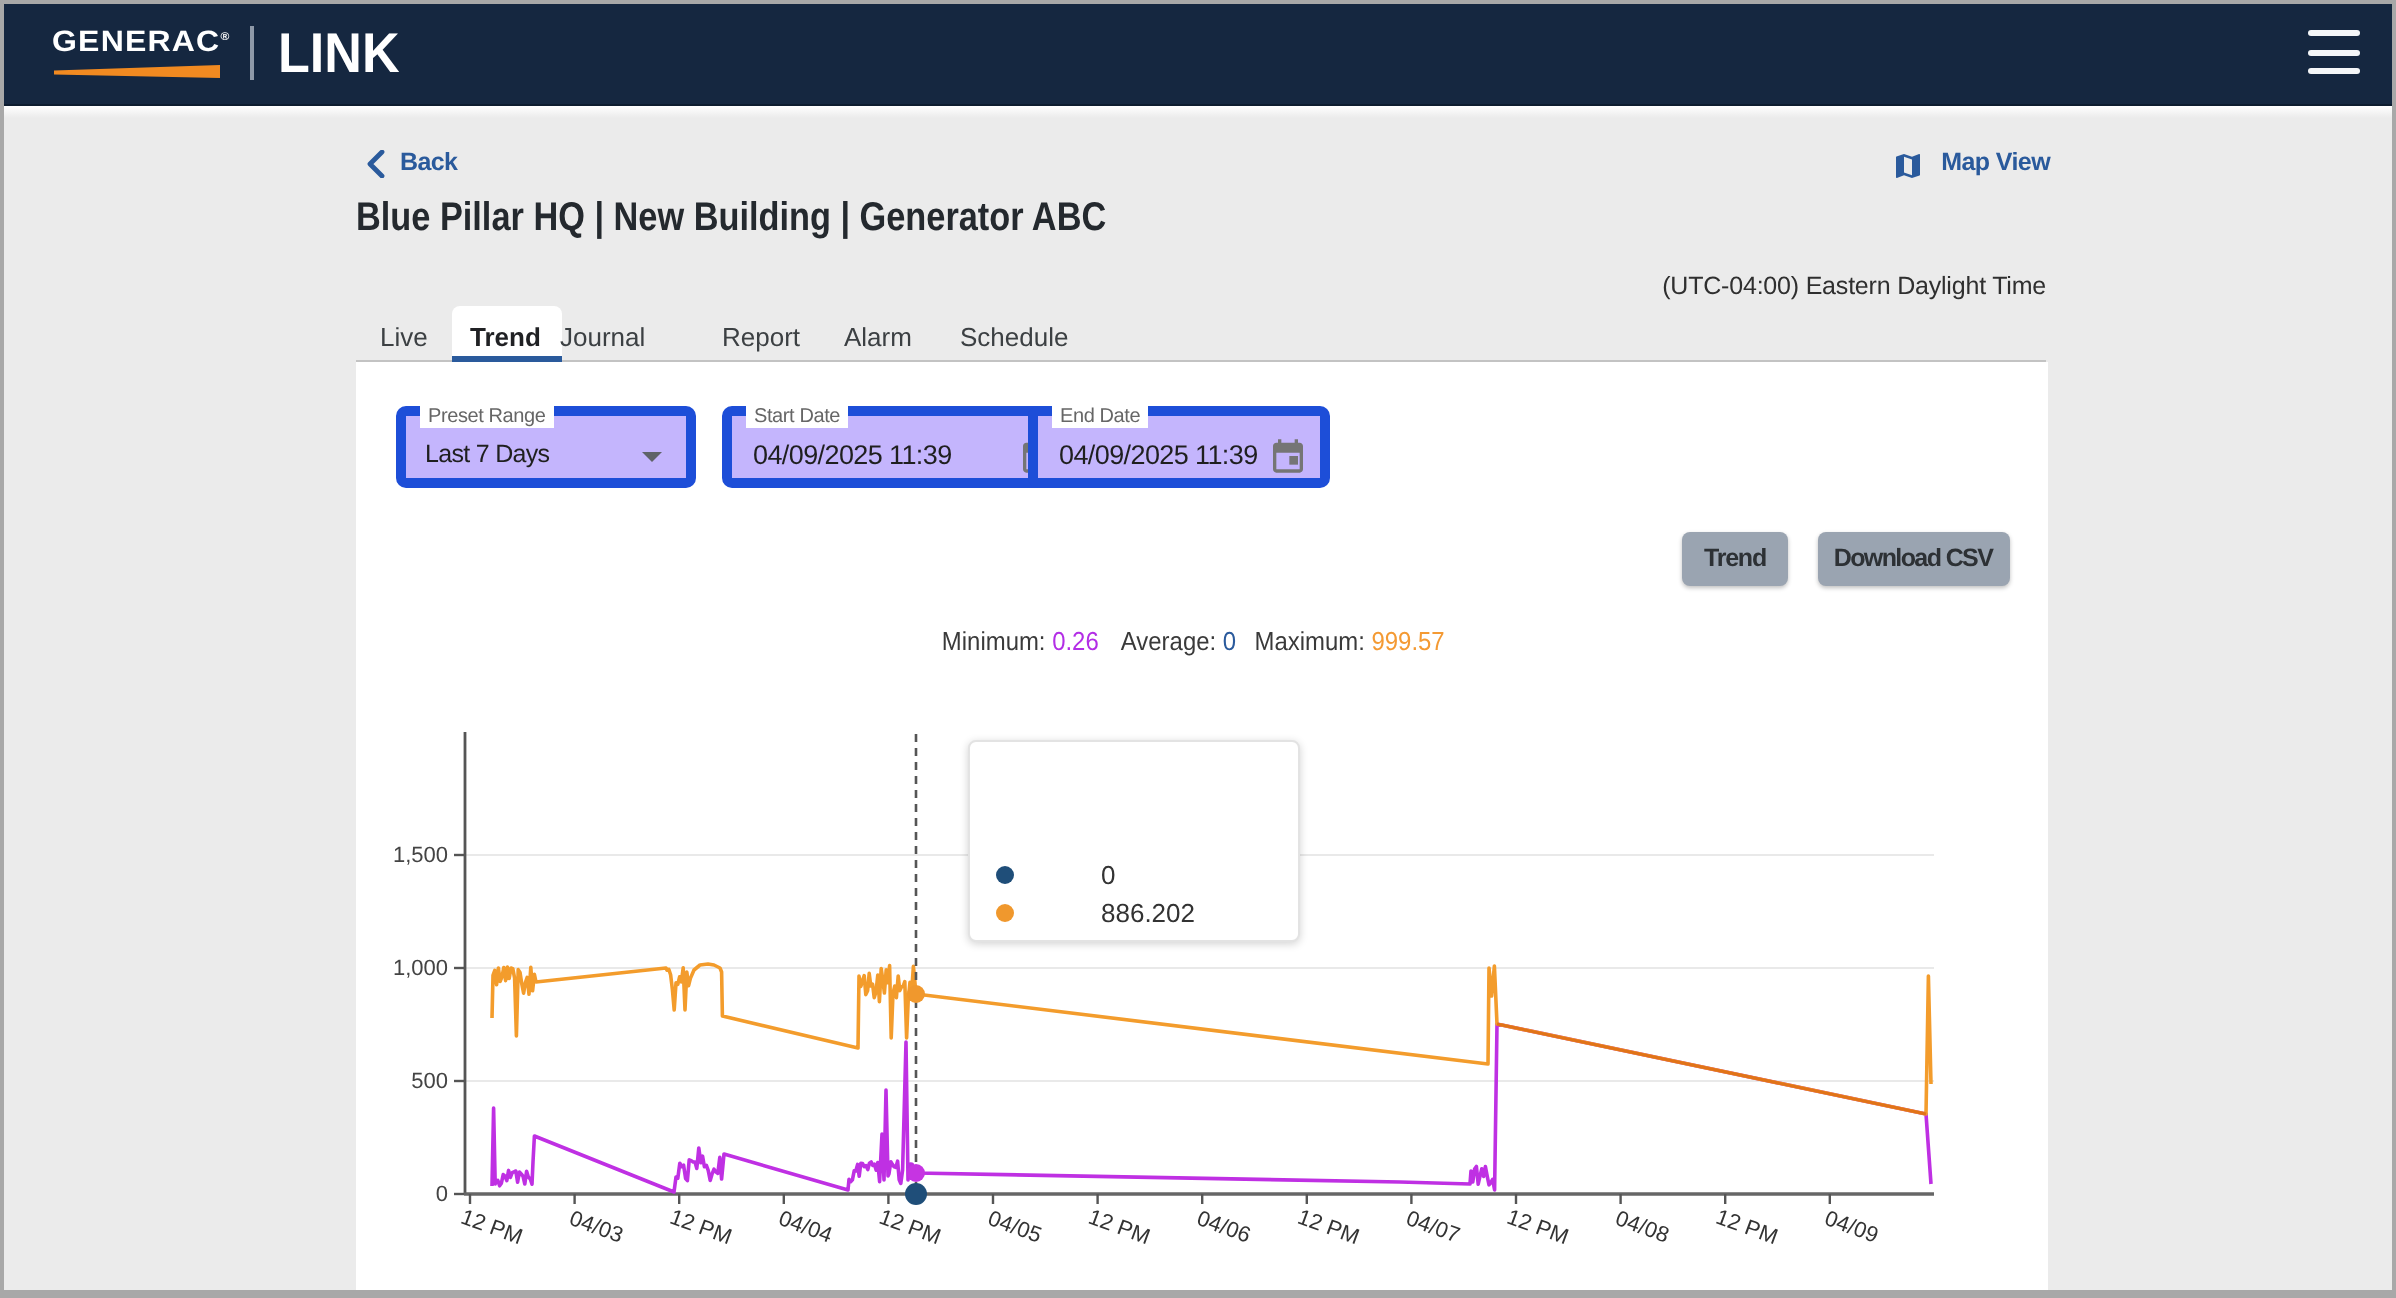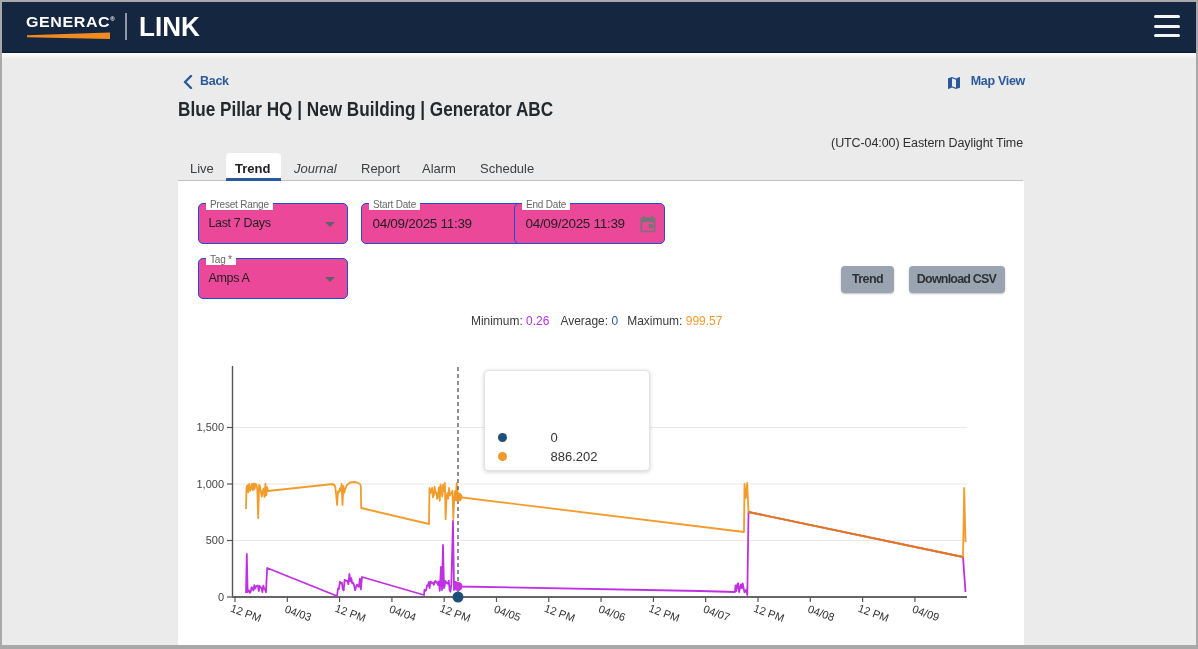--- a/index.html
+++ b/index.html
@@ -23,21 +23,21 @@
 .mapicon { position:absolute; left:944px; top:73px; }
 .title { position:absolute; left:176px; top:96px; color:#24292e; font-size:20px; font-weight:bold; transform:scaleX(0.858); transform-origin:left center; white-space:nowrap; }
 .tz { position:absolute; left:0; top:134px; width:1021px; text-align:right; color:#2f2f2f; font-size:12.5px; letter-spacing:-0.1px; }
 .tabs { position:absolute; left:0px; top:150px; width:1021px; height:29px; }
 .tab { position:absolute; top:9px; font-size:13px; color:#3c4043; }
 .tabline { position:absolute; left:176px; top:177.5px; width:845px; height:1px; background:#c3c3c3; }
 .tabactive-bg { position:absolute; left:224px; top:150.5px; width:55px; height:27px; background:#fff; border-radius:4px 4px 0 0; }
 .tabactive-ul { position:absolute; left:224px; top:176px; width:55px; height:2.5px; background:#2a5a9c; }
 .card { position:absolute; left:176px; top:179px; width:846px; height:464px; background:#fff; }
 
-.field { position:absolute; border:1px solid #1d4ed8; border-radius:5px; background:#ec4899; }
+.field { position:absolute; border:5px solid #1d4ed8; border-radius:5px; background:#c4b5fd; }
 .flabel { position:absolute; top:-5.5px; left:7px; background:#fff; padding:0 4px; font-size:10px; color:#666; letter-spacing:-0.2px; white-space:nowrap; }
 .fvalue { position:absolute; left:9.5px; top:12px; font-size:12.5px; color:#1f1f1f; letter-spacing:-0.35px; white-space:nowrap; }
 .farrow { position:absolute; right:12px; top:18px; width:0; height:0; border-left:5px solid transparent; border-right:5px solid transparent; border-top:5px solid #5f6368; }
 .calicon { position:absolute; right:6.5px; top:10px; }
 
 .btn { position:absolute; background:#9aa4b1; color:#2d3135; font-weight:bold; font-size:12.5px; letter-spacing:-0.6px; text-align:center; border-radius:4px; height:27px; line-height:27px; white-space:nowrap; box-shadow:0 1px 2px rgba(0,0,0,0.25); }
 
 .stats { position:absolute; left:172px; top:310.5px; width:846px; text-align:center; font-size:13px; color:#3a3a3a; }
 .statsin { display:inline-block; transform:scaleX(0.92); transform-origin:center; white-space:nowrap; }
 .statmin { color:#b32ee6; }
@@ -82,21 +82,21 @@
 
   <div class="title">Blue Pillar HQ | New Building | Generator ABC</div>
   <div class="tz">(UTC-04:00) Eastern Daylight Time</div>
 
   <div class="tabactive-bg"></div>
   <div class="tabline"></div>
   <div class="tabactive-ul"></div>
   <div class="tabs">
     <div class="tab" style="left:188px;">Live</div>
     <div class="tab" style="left:233px; font-weight:bold; color:#202124;">Trend</div>
-    <div class="tab" style="left:292px;font-style:italic;">Journal</div>
+    <div class="tab" style="left:278px;">Journal</div>
     <div class="tab" style="left:359px;">Report</div>
     <div class="tab" style="left:420px;">Alarm</div>
     <div class="tab" style="left:478px;">Schedule</div>
   </div>
 
   <div class="card"></div>
 
   <div class="field" style="left:196px; top:201px; width:150px; height:41px;">
     <div class="flabel">Preset Range</div>
     <div class="fvalue">Last 7 Days</div>
@@ -110,25 +110,20 @@
         <rect x="12.8" y="12" width="5.2" height="5.2" fill="#757575"></rect>
       </svg>
   </div>
   <div class="field" style="left:512px; top:201px; width:151px; height:41px;">
     <div class="flabel">End Date</div>
     <div class="fvalue" style="font-size:13.5px; letter-spacing:-0.3px; top:11.5px; left:10.5px;">04/09/2025 11:39</div>
     <svg class="calicon" width="20" height="20" viewBox="0 0 24 24">
         <path fill="#757575" d="M19 4h-1V2h-2v2H8V2H6v2H5c-1.11 0-1.99.9-1.99 2L3 20c0 1.1.89 2 2 2h14c1.1 0 2-.9 2-2V6c0-1.1-.9-2-2-2zm0 16H5V10h14v10z"></path>
         <rect x="12.8" y="12" width="5.2" height="5.2" fill="#757575"></rect>
       </svg>
-  </div>
-  <div class="field" style="left:196px; top:256px; width:150px; height:41px;">
-    <div class="flabel">Tag *</div>
-    <div class="fvalue">Amps A</div>
-    <div class="farrow"></div>
   </div>
 
   <div class="btn" style="left:839px; top:263.5px; width:53px;">Trend</div>
   <div class="btn" style="left:906.5px; top:263.5px; width:96px; letter-spacing:-0.8px;">Download CSV</div>
 
   <div class="stats"><span class="statsin">Minimum: <span class="statmin">0.26</span><span style="display:inline-block;width:12px;"></span>Average: <span class="statavg">0</span><span style="display:inline-block;width:10px;"></span>Maximum: <span class="statmax">999.57</span></span></div>
 
   <svg style="position:absolute; left:176px; top:338px;" width="846" height="300" viewBox="0 0 846 300">
 
     <g stroke="#e9e9e9" stroke-width="1">

